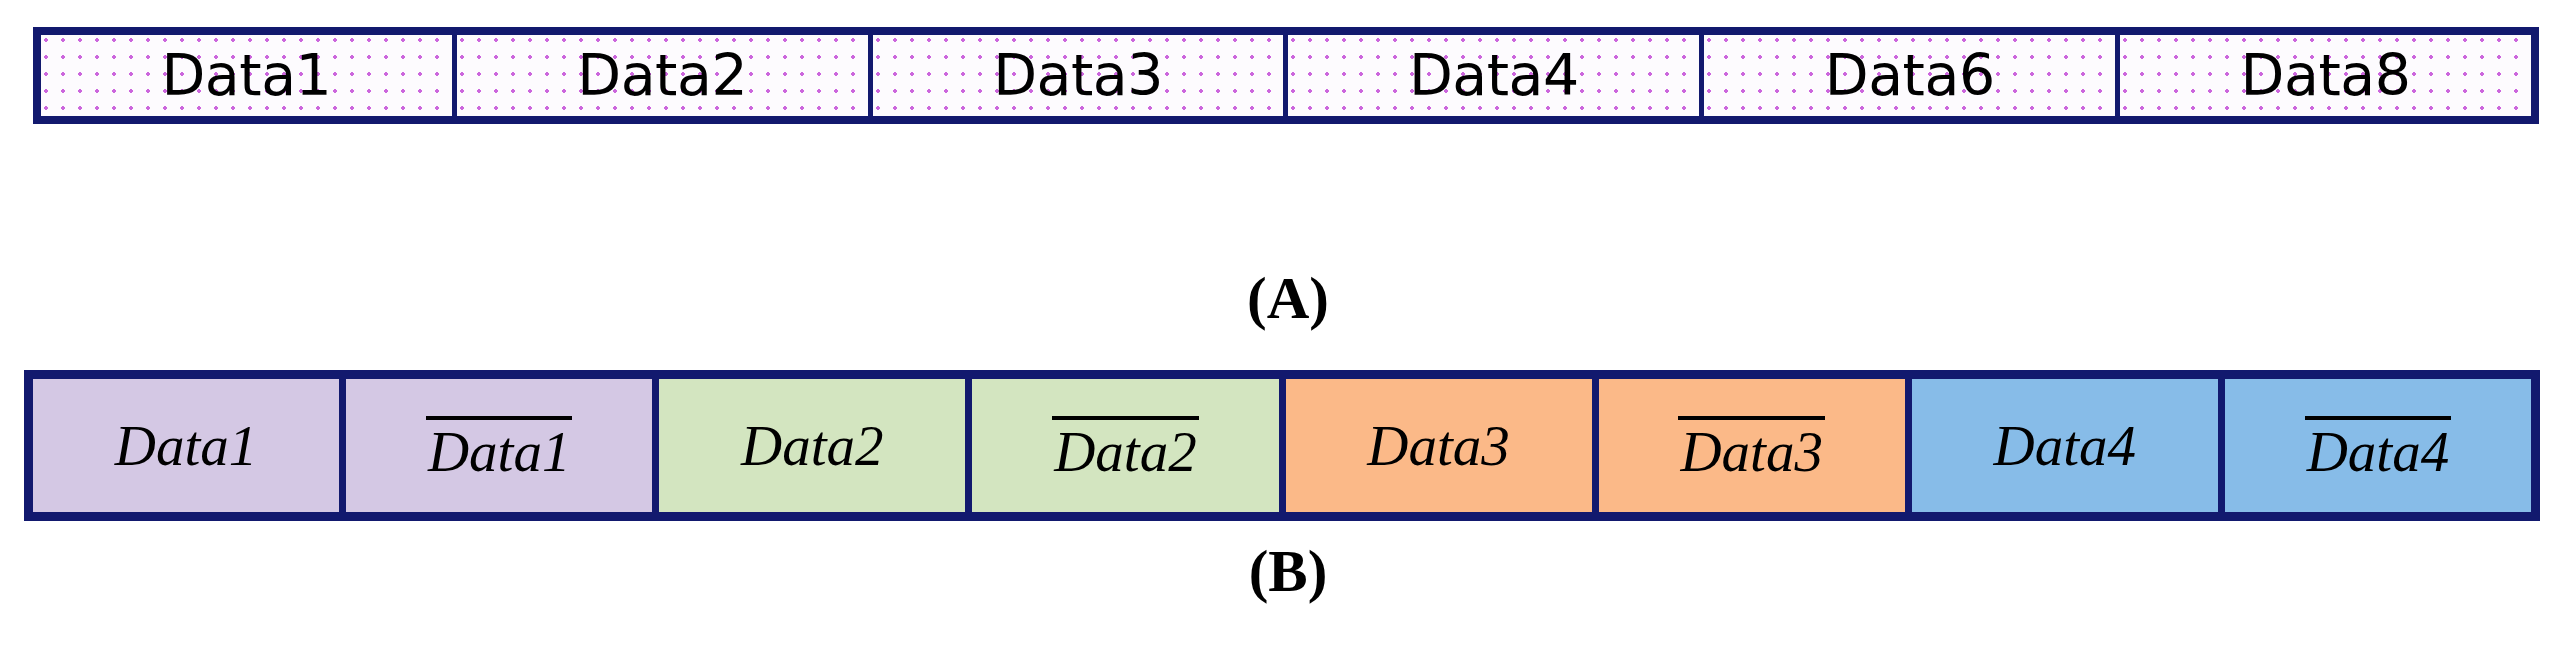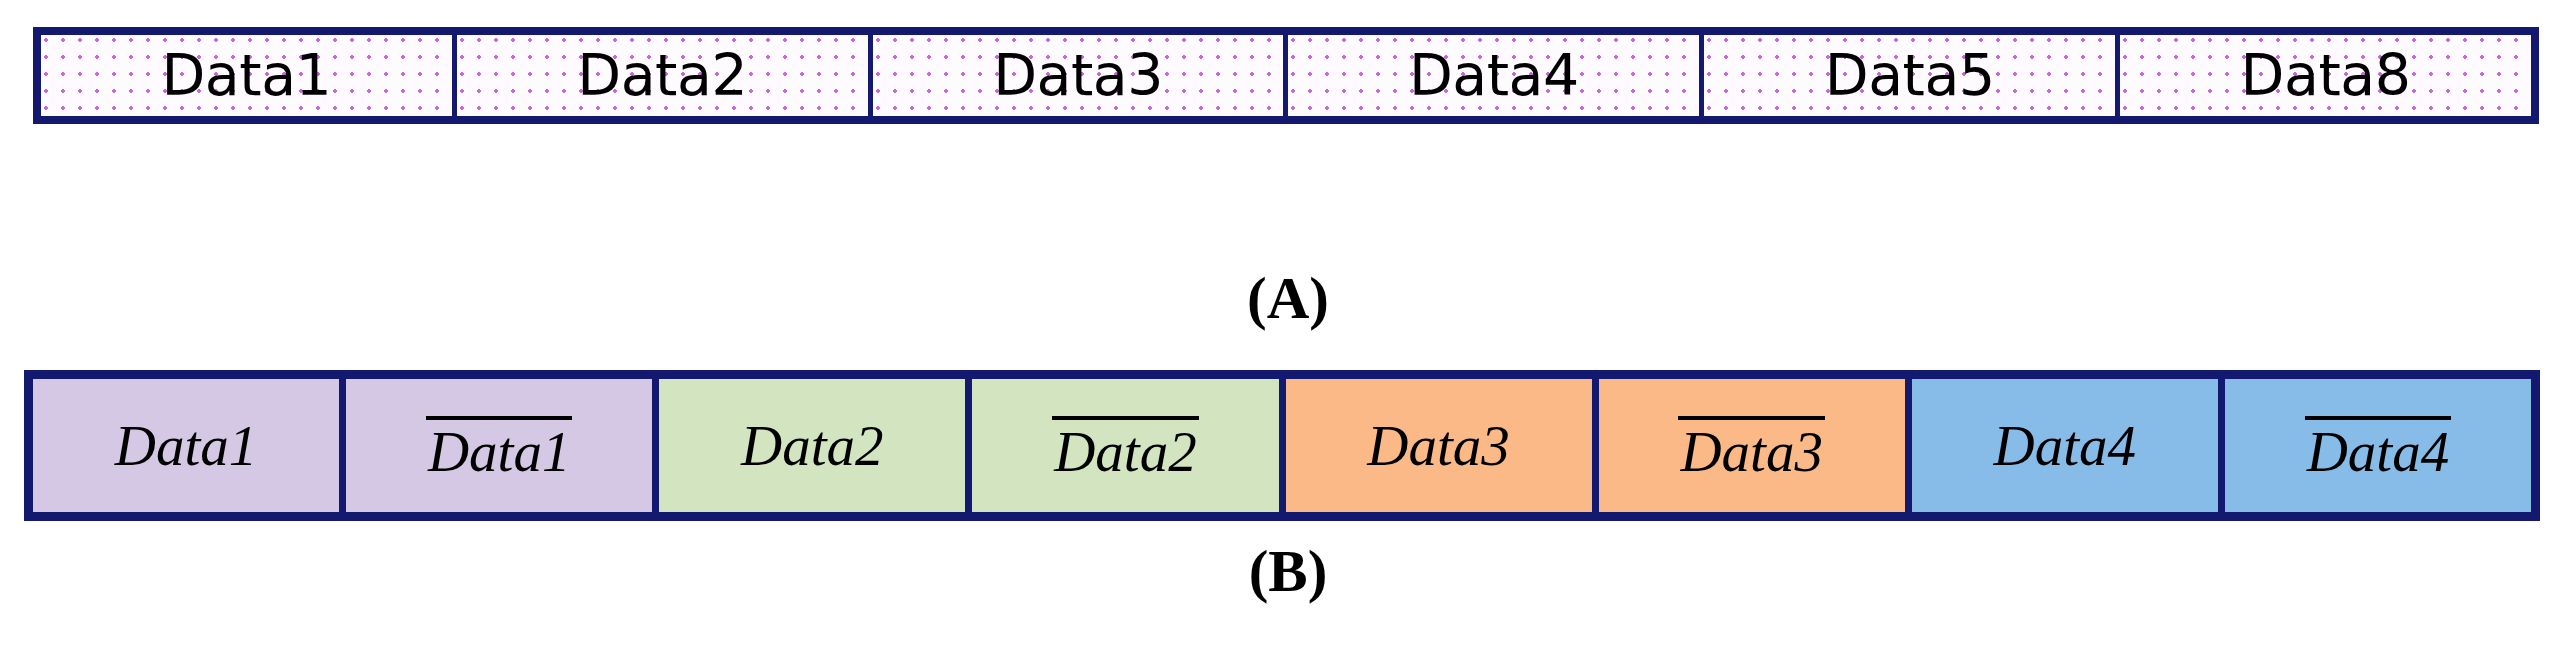--- a/index.html
+++ b/index.html
@@ -123,21 +123,21 @@
   <div class="cell">
     <span class="cell-label">Data2</span>
   </div>
   <div class="cell">
     <span class="cell-label">Data3</span>
   </div>
   <div class="cell">
     <span class="cell-label">Data4</span>
   </div>
   <div class="cell">
-    <span class="cell-label">Data5</span>
+    <span class="cell-label">Data6</span>
   </div>
   <div class="cell">
     <span class="cell-label">Data8</span>
   </div>
 </div>
 
 <div id="caption-a">
   <span class="caption-text">(A)</span>
 </div>
 

